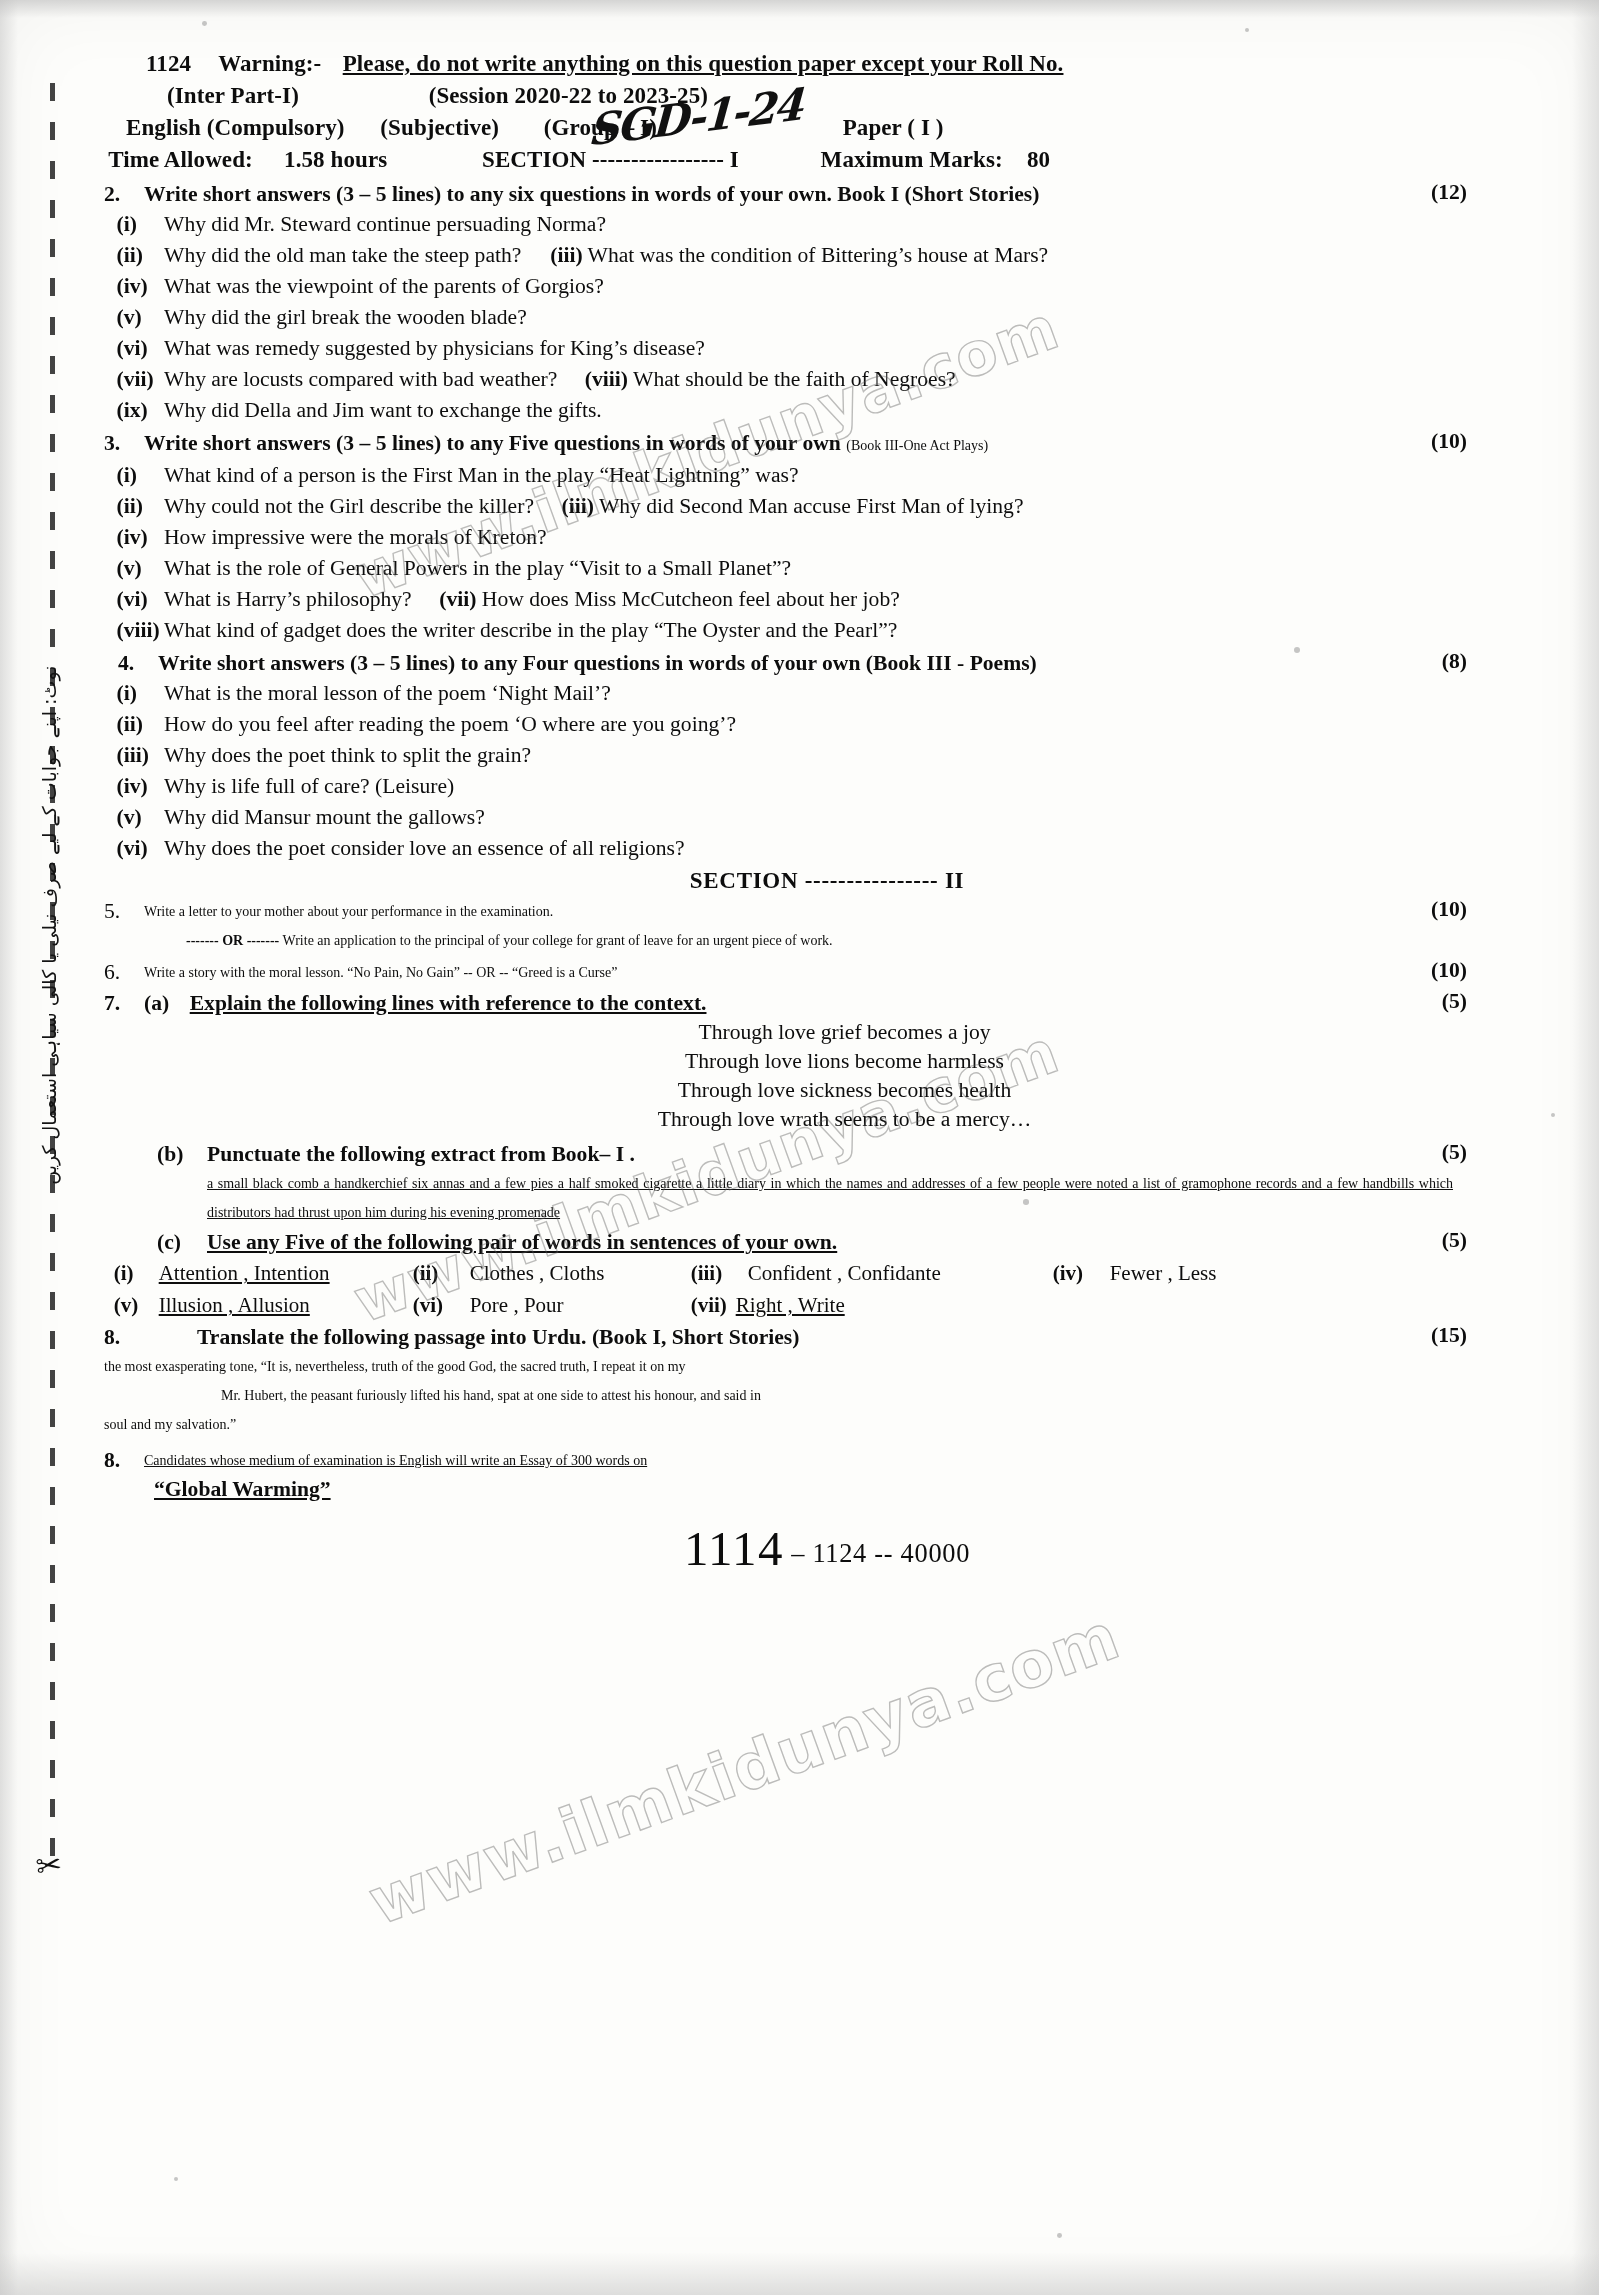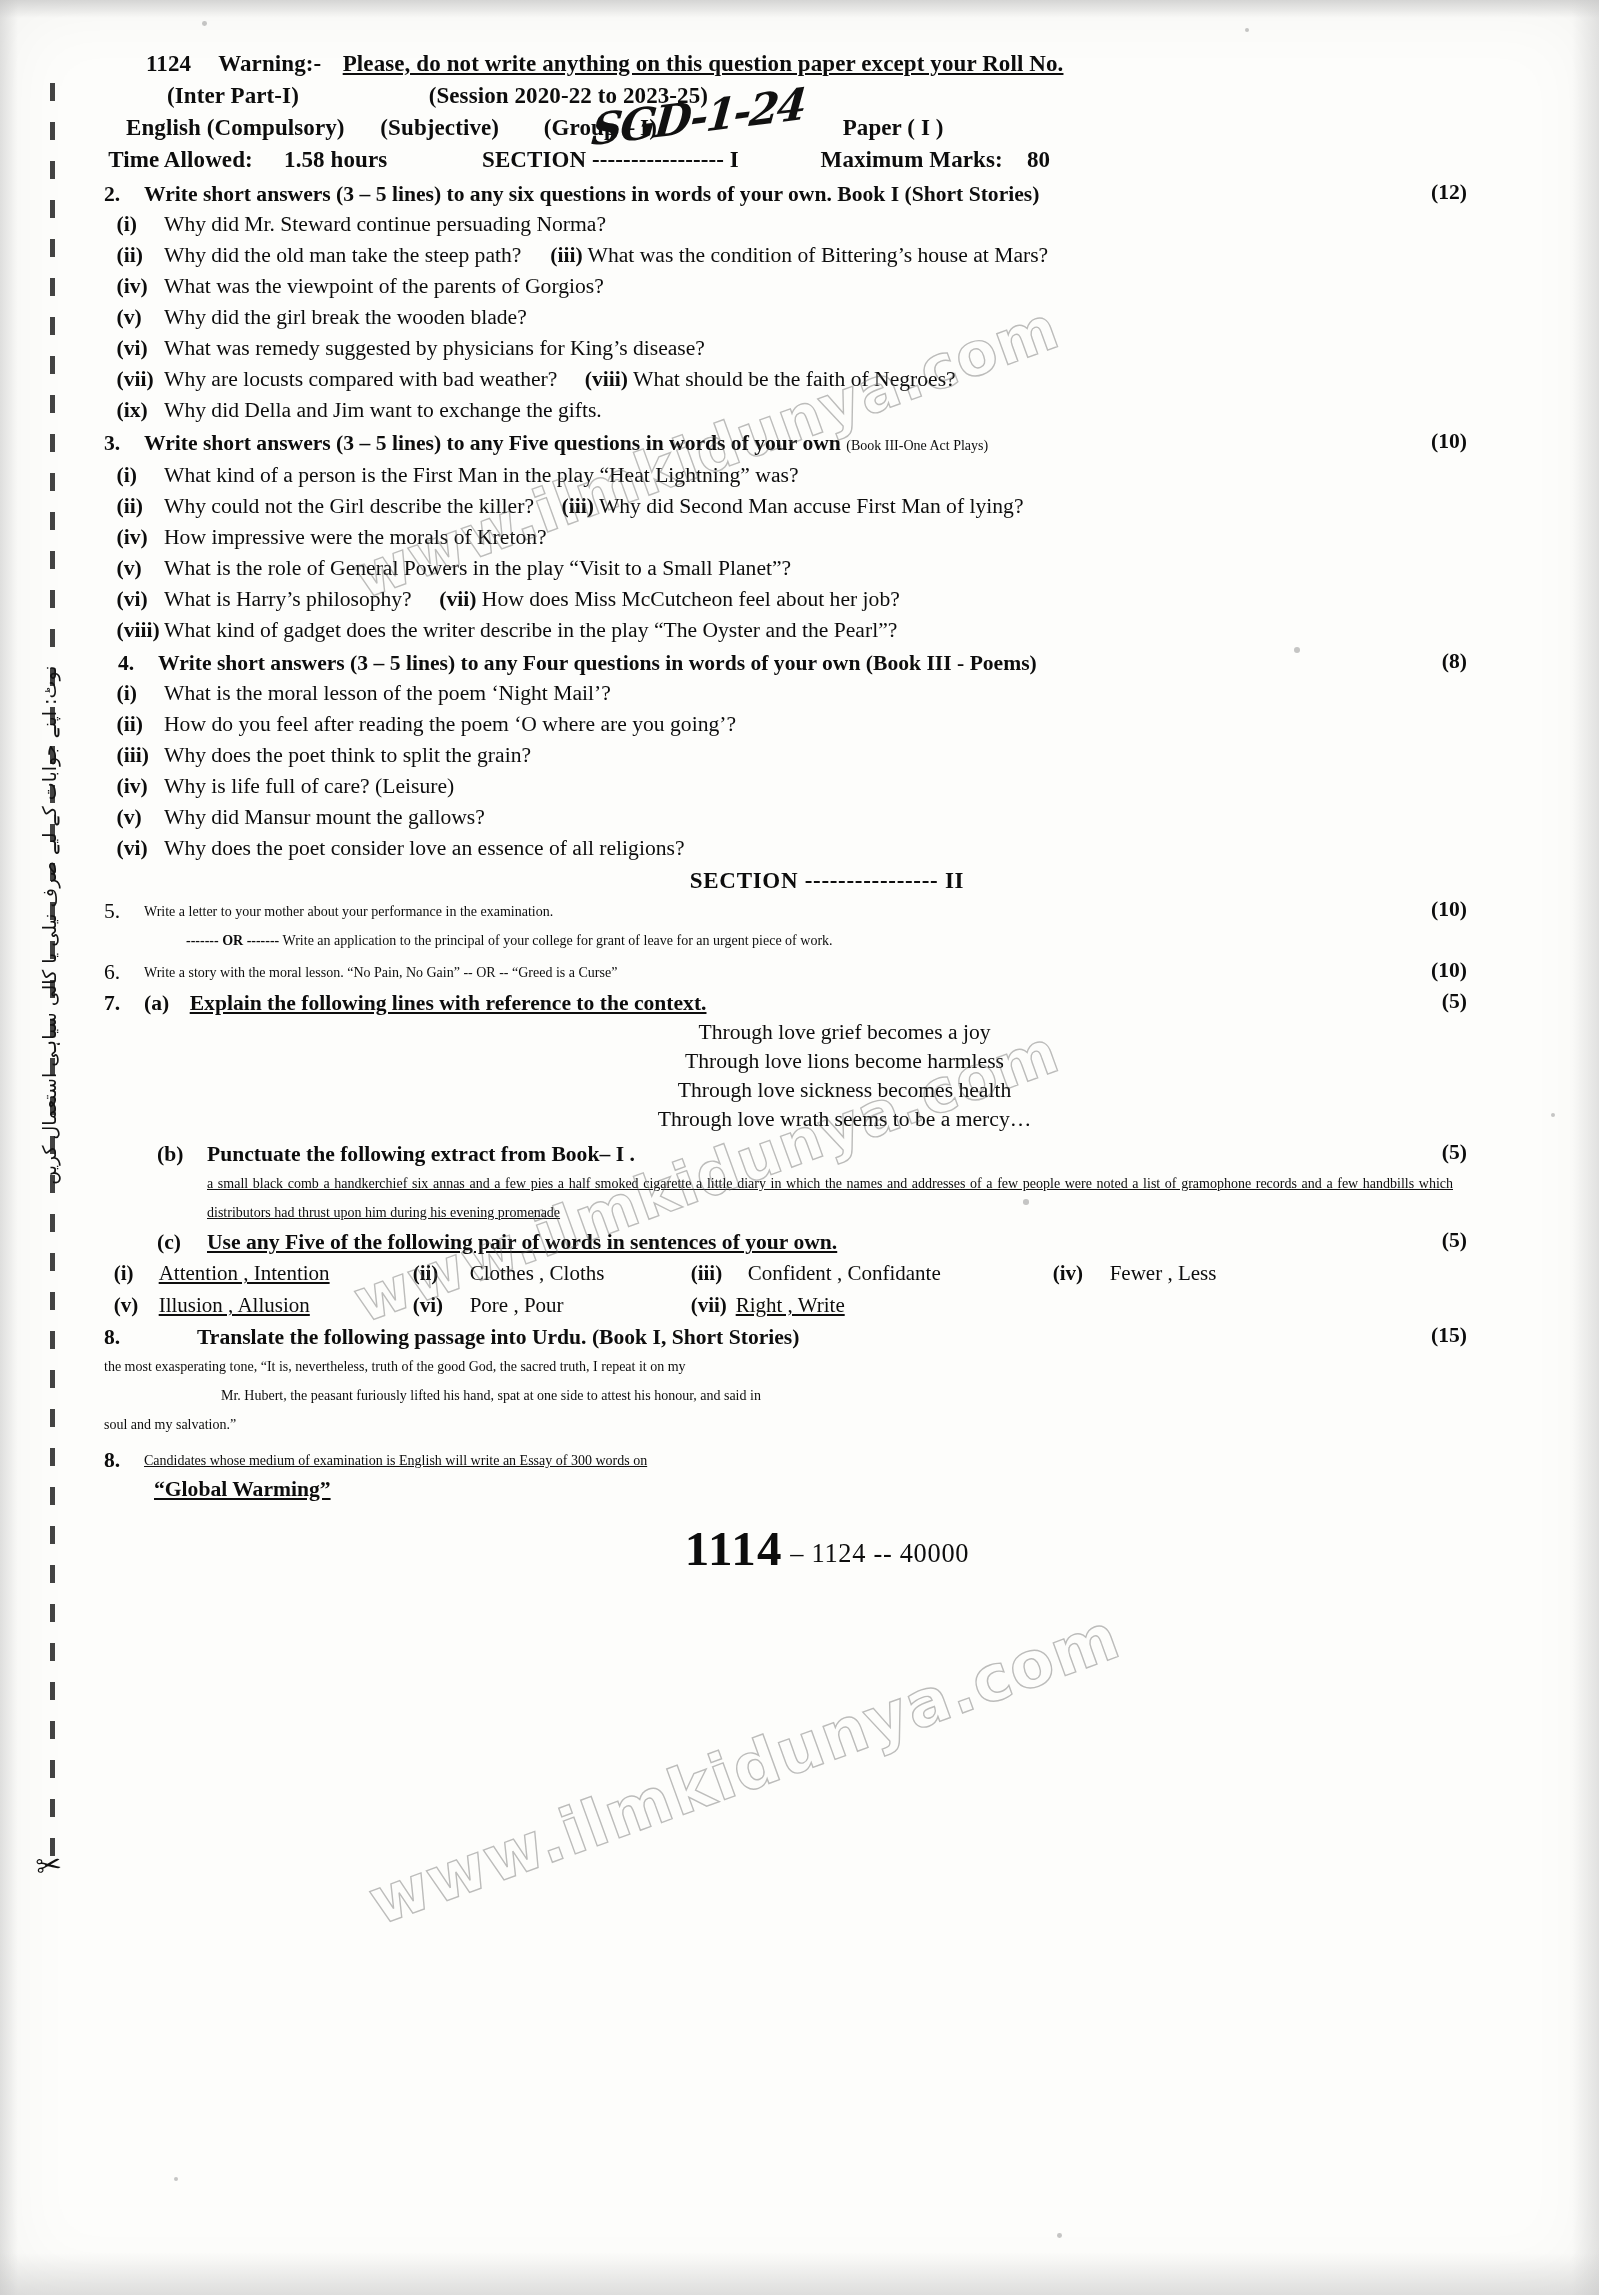--- a/index.html
+++ b/index.html
@@ -157,21 +157,21 @@
   .pairs .cell .wd.nou { text-decoration: none; margin-left: 12px; }
 
   .footer-code {
     text-align: center;
     margin-top: 16.7px;
     font-size: 26.4px;
     letter-spacing: 0.7px;
   }
   .footer-code .big {
     font-size: 49px;
-    font-weight: bold;
+    font-weight: normal;
     vertical-align: -2.8px;
     letter-spacing: 1.4px;
   }
 
   
   .handwriting {
     position: absolute;
     font-family: "DejaVu Serif", serif;
     font-style: italic;
     font-weight: bold;

